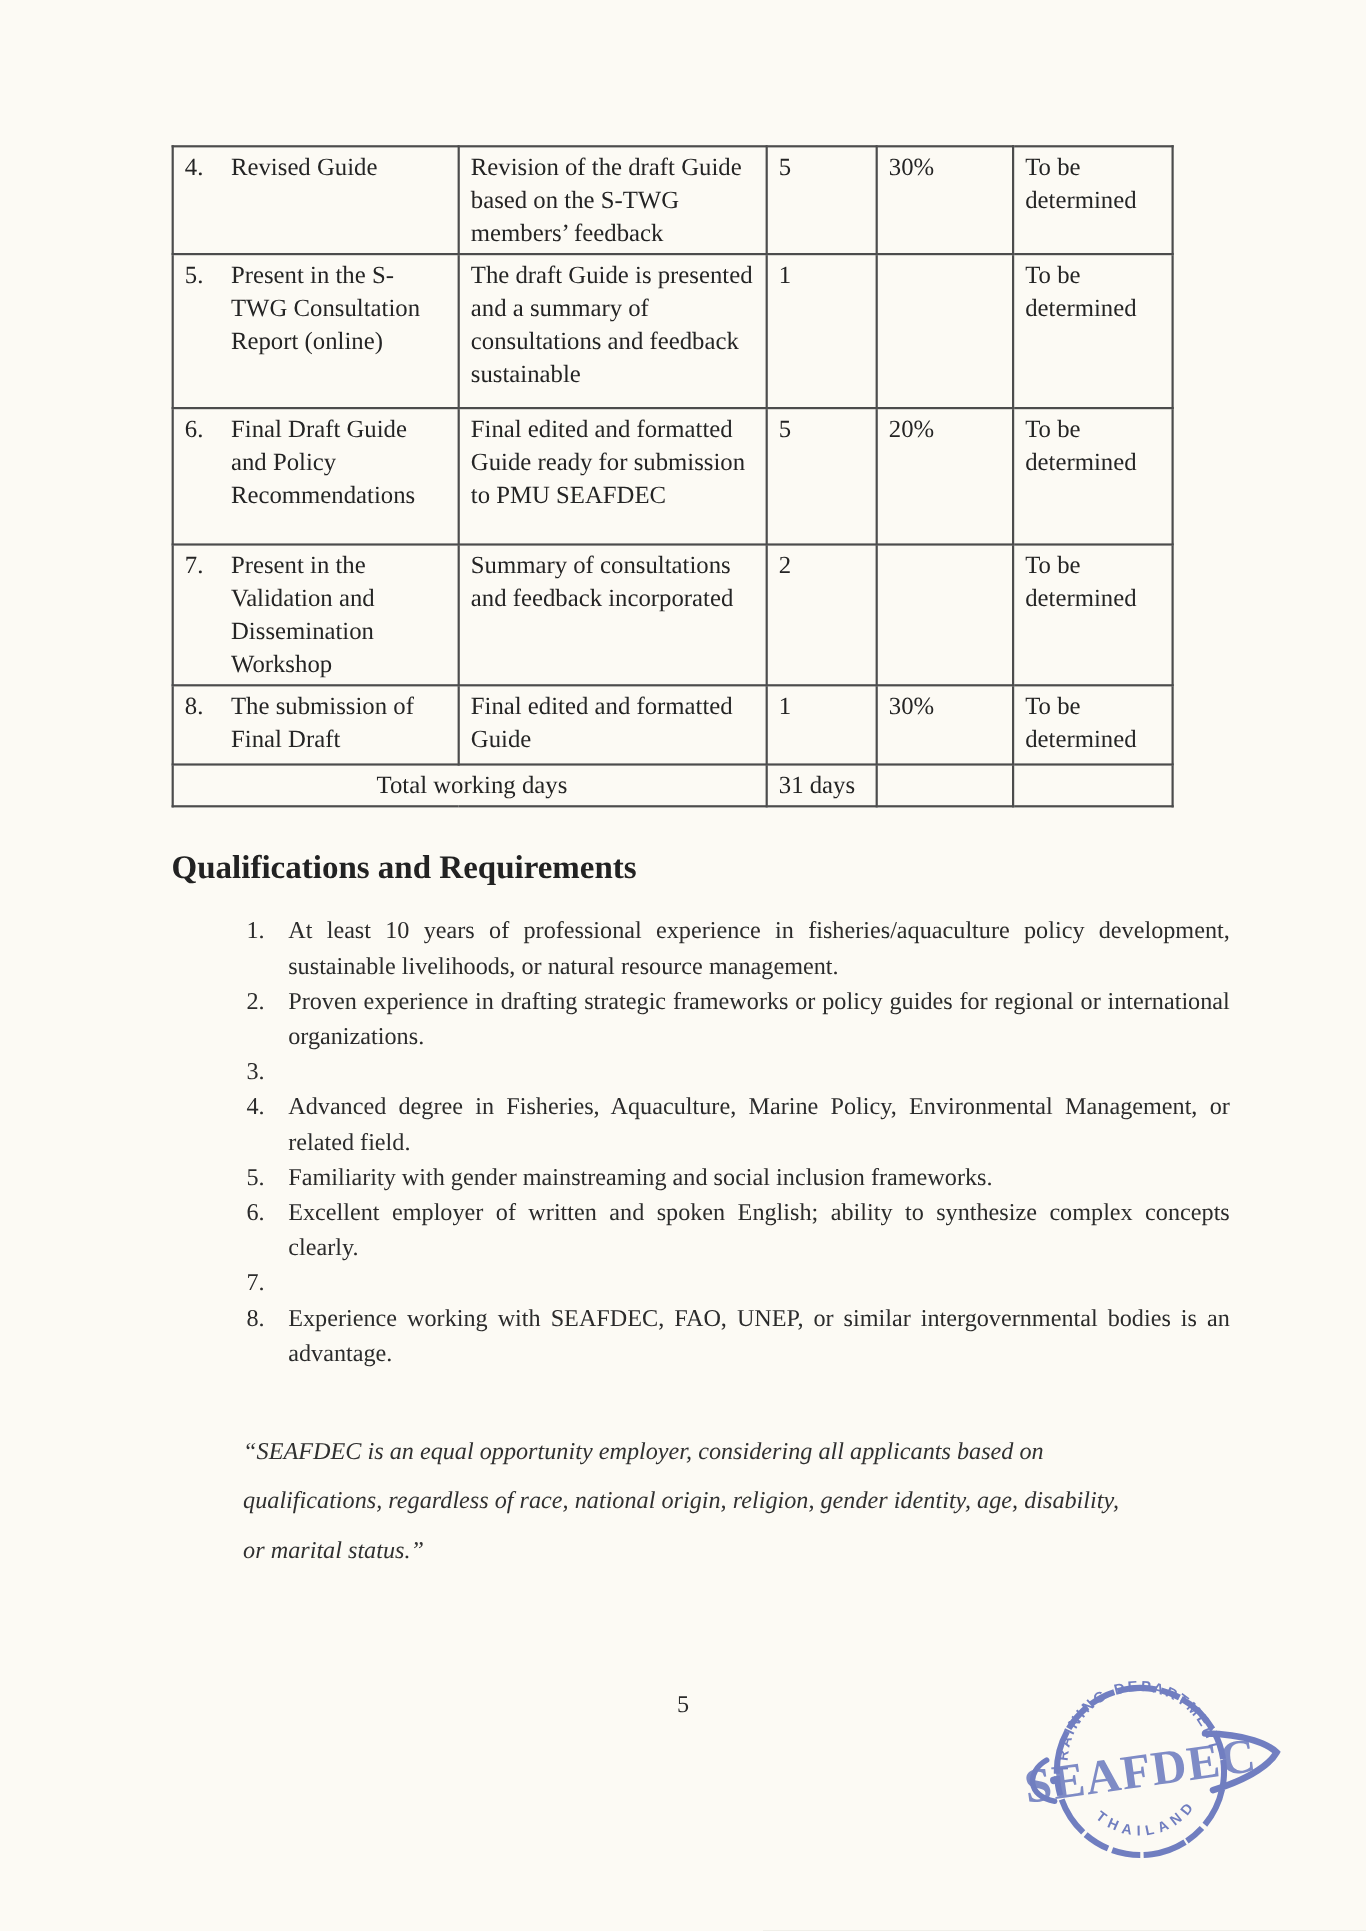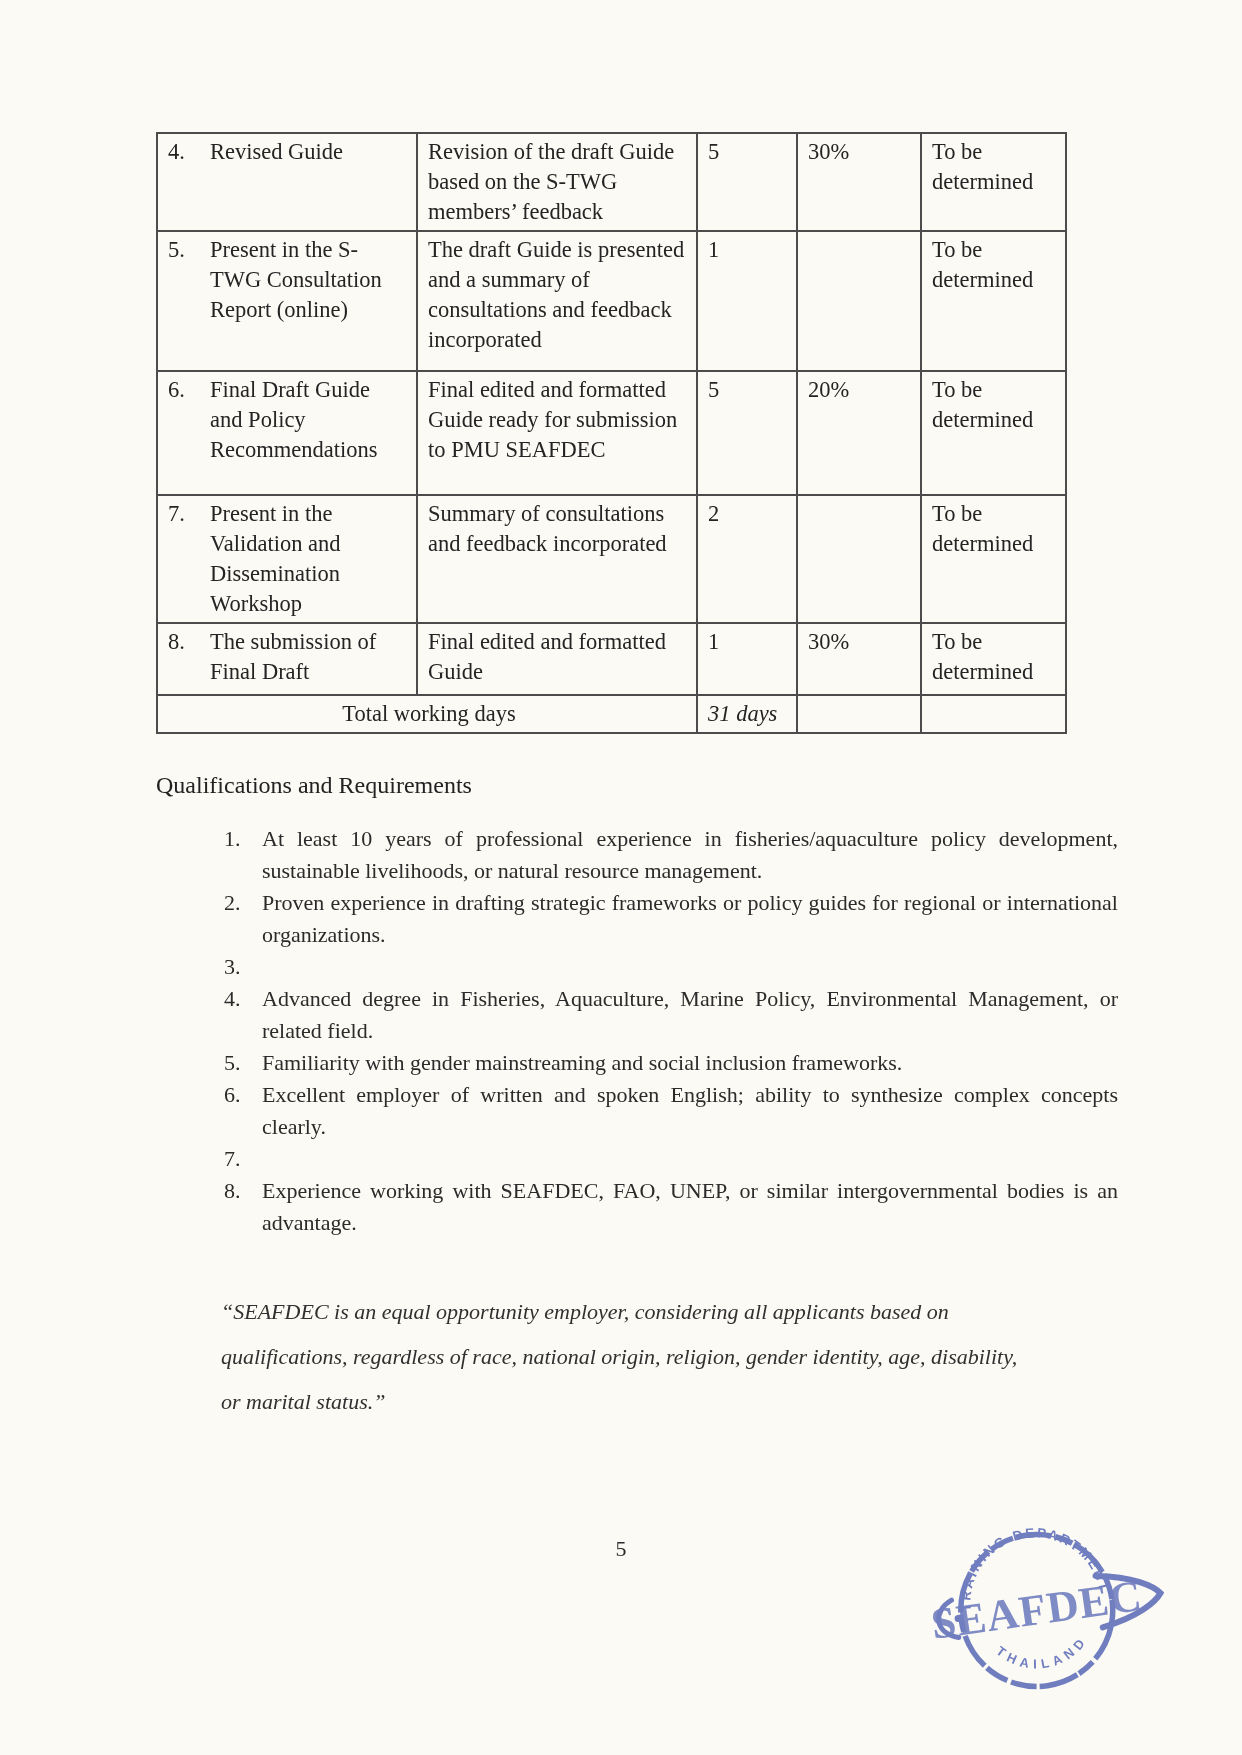--- a/index.html
+++ b/index.html
@@ -31,25 +31,25 @@
   col.c1{width:260px;} col.c2{width:280px;} col.c3{width:100px;}
   col.c4{width:124px;} col.c5{width:145px;}
   tr.r1{height:96px;} tr.r2{height:140px;} tr.r3{height:124px;}
   tr.r4{height:120px;} tr.r5{height:72px;}  tr.rt{height:30px;}
   .cell1{display:flex;gap:9px;}
   .cell1 .num{width:33px;flex:0 0 auto;}
   .cell1 .nm{flex:1;max-width:178px;font-family:Liberation Serif, serif;}
   td.due{vertical-align:middle;padding-top:14px;}
   td.days,td.pct{padding-left:11px;}
   td.totlab{text-align:center;padding-right:10px;vertical-align:middle;}
-  td.totval{vertical-align:middle;font-style:italic;}
+  td.totval{vertical-align:middle;}
   
   .qhead{
     margin:38px 0 0 156px;
-    font-size:24px;font-weight:normal;color:#222;
+    font-size:30px;font-weight:bold;color:#222;
   }
   .qlist{margin:24px 0 0 0;}
   .qitem{display:flex;margin:0 0 0 224px;line-height:32px;font-size:22px;}
   .qitem .n{width:38px;flex:0 0 auto;}
   .qitem .t{width:856px;text-align:justify;}
   
   .quote{
     width:800px;margin:50px auto 0 auto;
     font-style:italic;font-size:22px;line-height:45px;
     color:#303030;
@@ -87,21 +87,21 @@
         <td class="pct">30%</td>
         <td class="due">To be determined</td>
       </tr>
       <tr class="r2">
         <td>
           <div class="cell1">
             <span class="num">5.</span>
             <span class="nm">Present in the S-TWG Consultation Report (online)</span>
           </div>
         </td>
-        <td>The draft Guide is presented and a summary of consultations and feedback incorporated</td>
+        <td>The draft Guide is presented and a summary of consultations and feedback sustainable</td>
         <td class="days">1</td>
         <td class="pct"></td>
         <td class="due">To be determined</td>
       </tr>
       <tr class="r3">
         <td>
           <div class="cell1">
             <span class="num">6.</span>
             <span class="nm">Final Draft Guide and Policy Recommendations</span>
           </div>

